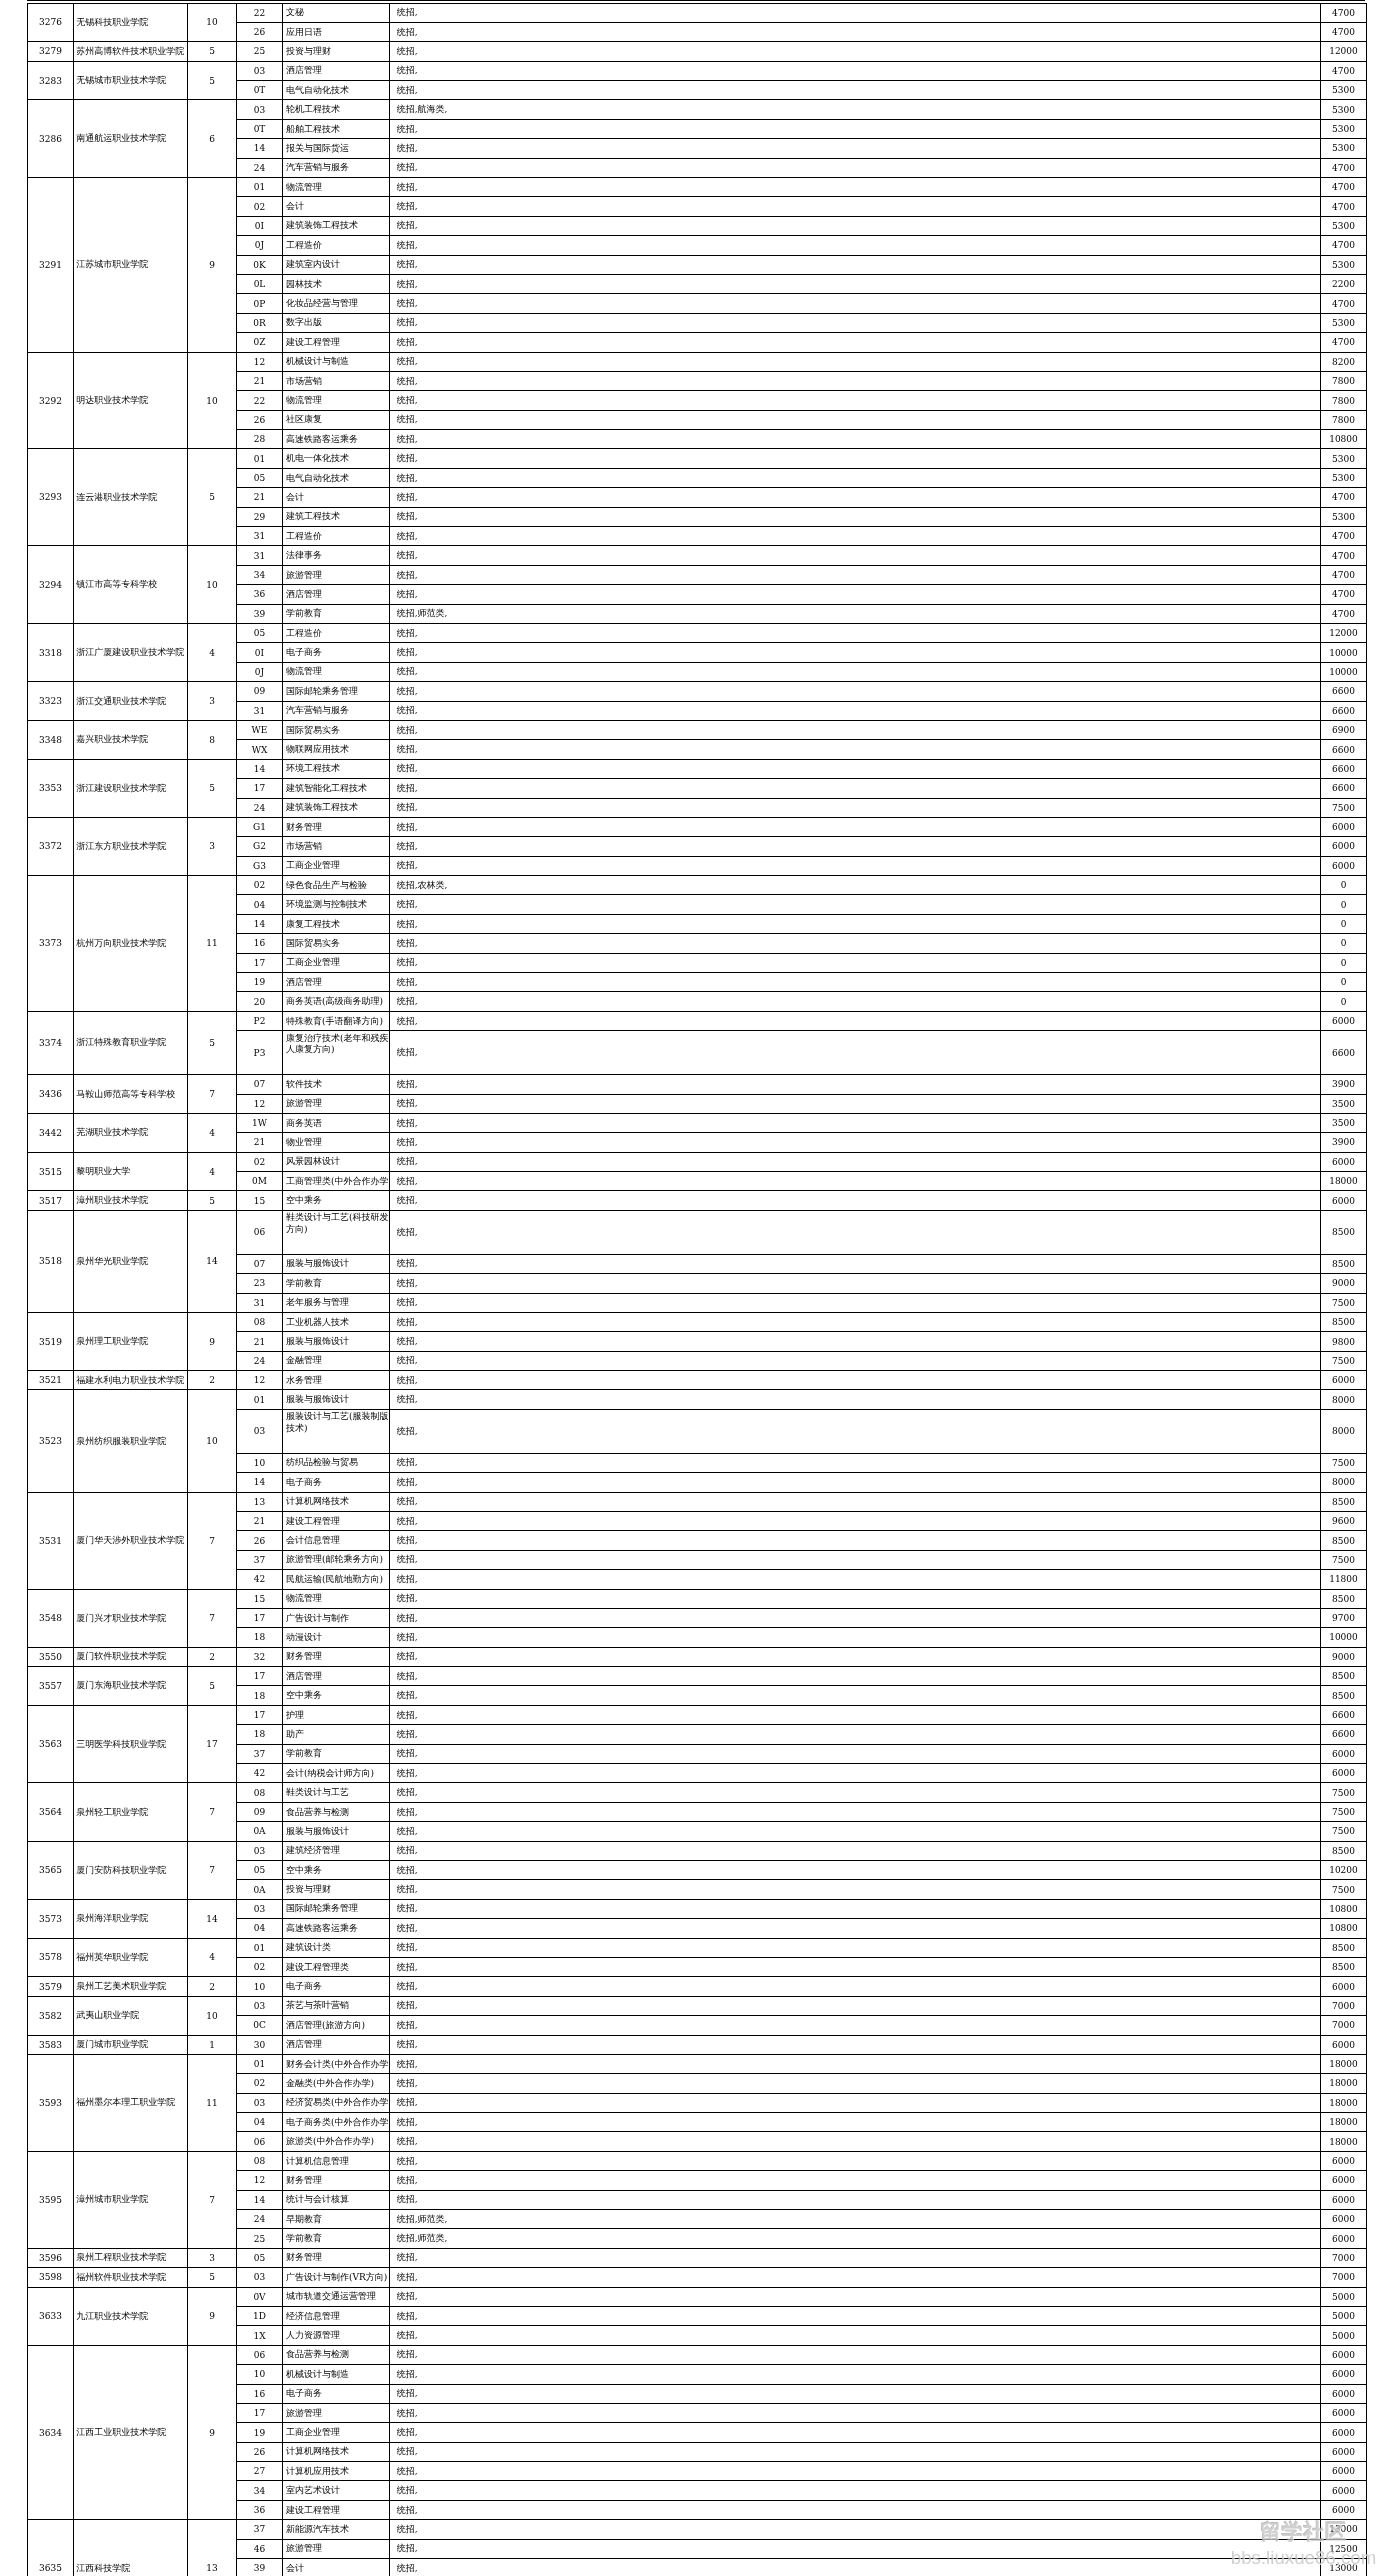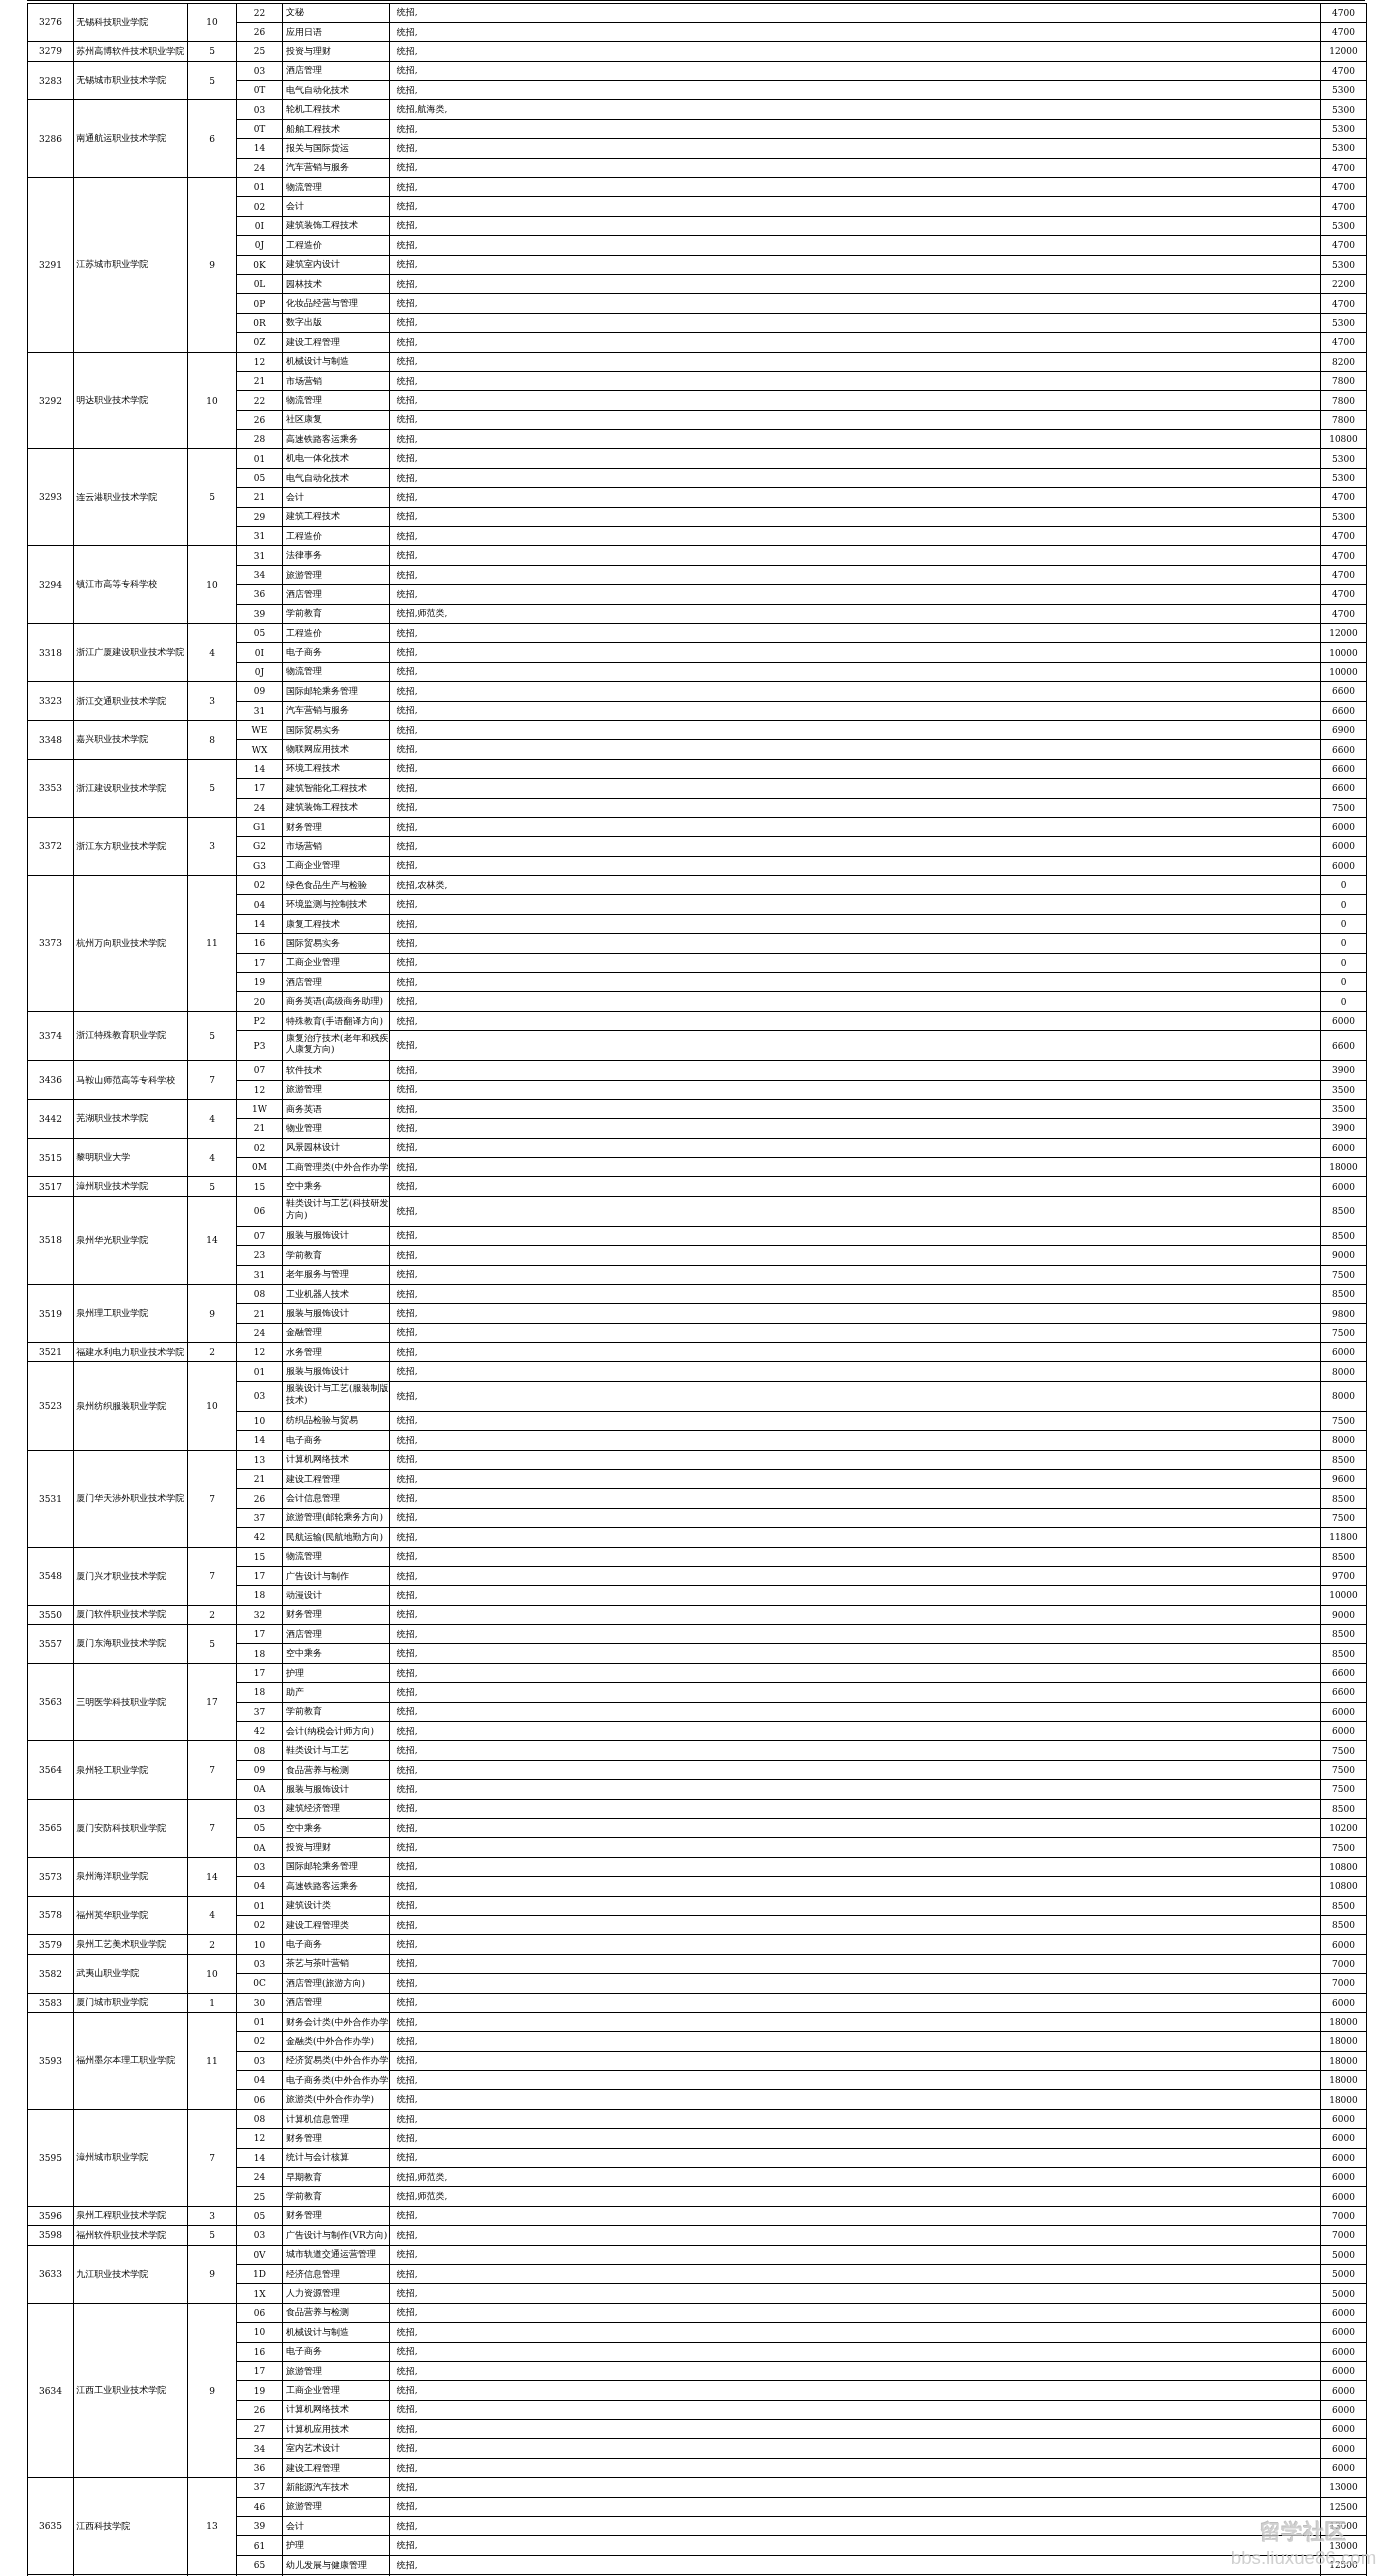--- a/index.html
+++ b/index.html
@@ -23,21 +23,21 @@
     padding:0;
     vertical-align:middle;
     overflow:hidden;
   }
   tr{height:19.4px;}
   tr.tall{height:28px;}
   tr.block-start td{border-top:1.5px solid #000;}
   .c-code,.c-count,.c-mcode,.c-fee{text-align:center;}
   .c-school{text-align:left;padding-left:2.2px;white-space:nowrap;font-family:Liberation Mono, monospace;}
   .c-mname{text-align:left;padding-left:3px;white-space:nowrap;}
-  tr.tall .c-mname{white-space:normal;line-height:11.2px;padding-top:1.5px;padding-bottom:5px;}
+  tr.tall .c-mname{white-space:normal;line-height:11.2px;padding-top:1.5px;padding-bottom:19px;}
   .c-note{text-align:left;padding-left:6.7px;}
   .watermark{
     position:absolute;top:2515px;left:1207px;width:193px;
     text-align:center;opacity:.78;pointer-events:none;
     font-family:"Liberation Sans","DejaVu Sans",sans-serif;
   }
   .wm-logo{
     font-size:21px;font-weight:700;line-height:33px;letter-spacing:0.7px;
     color:#c3c3c3;text-shadow:0.7px 0.7px 0 #ffffff,-0.7px -0.7px 0 #ababab;
     white-space:nowrap;

